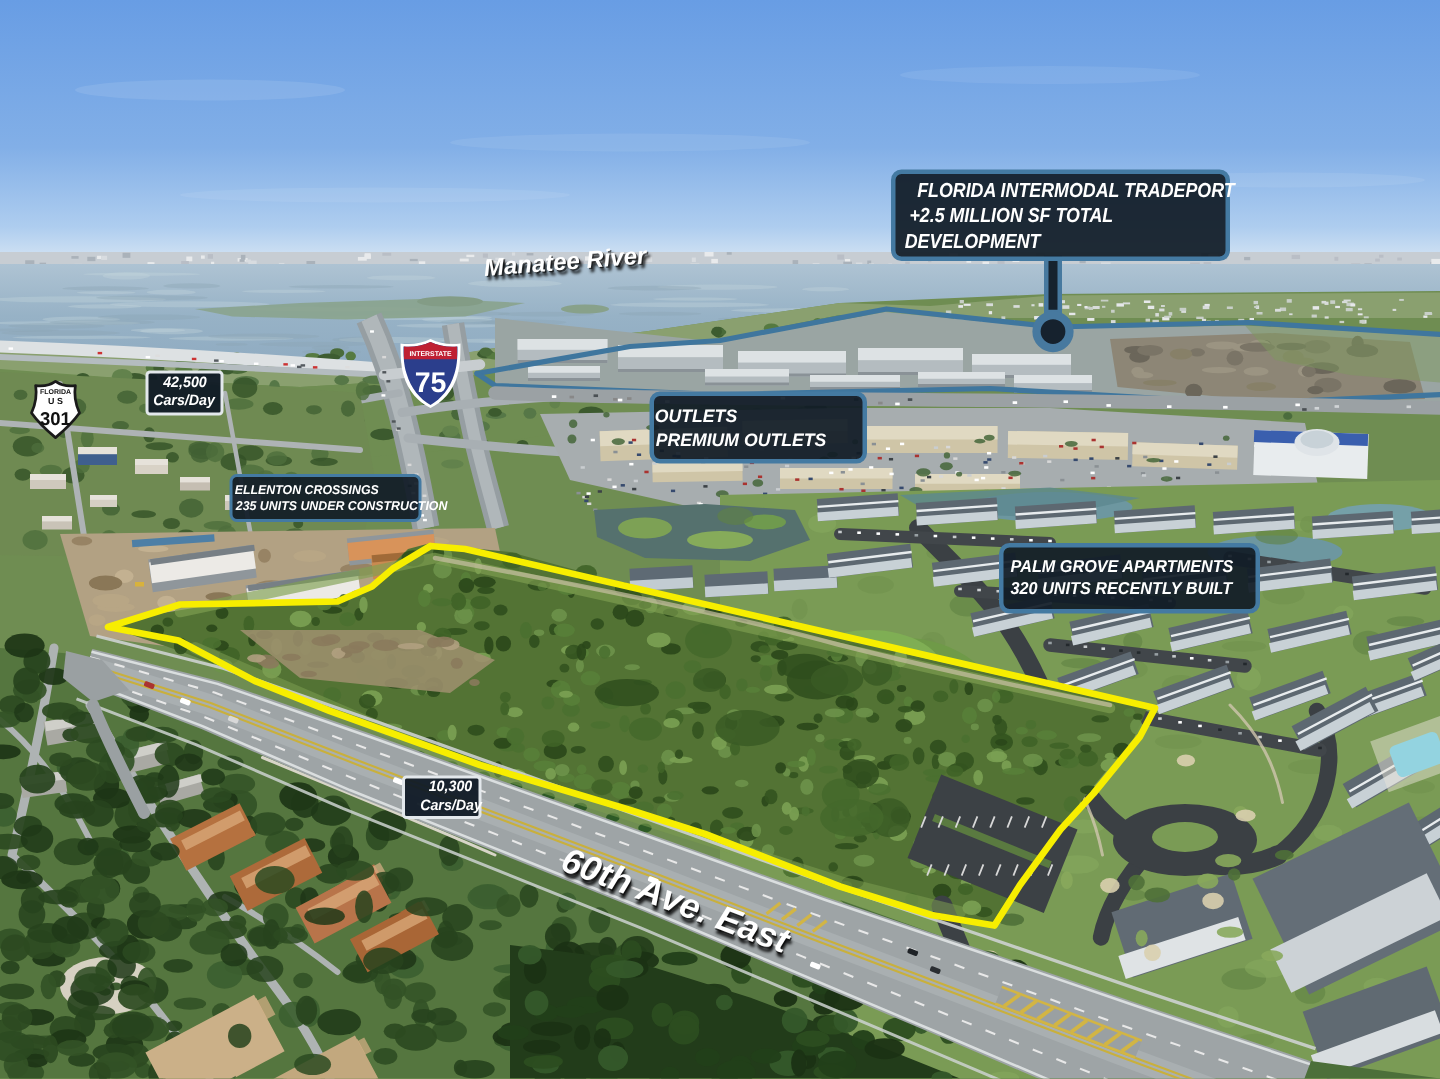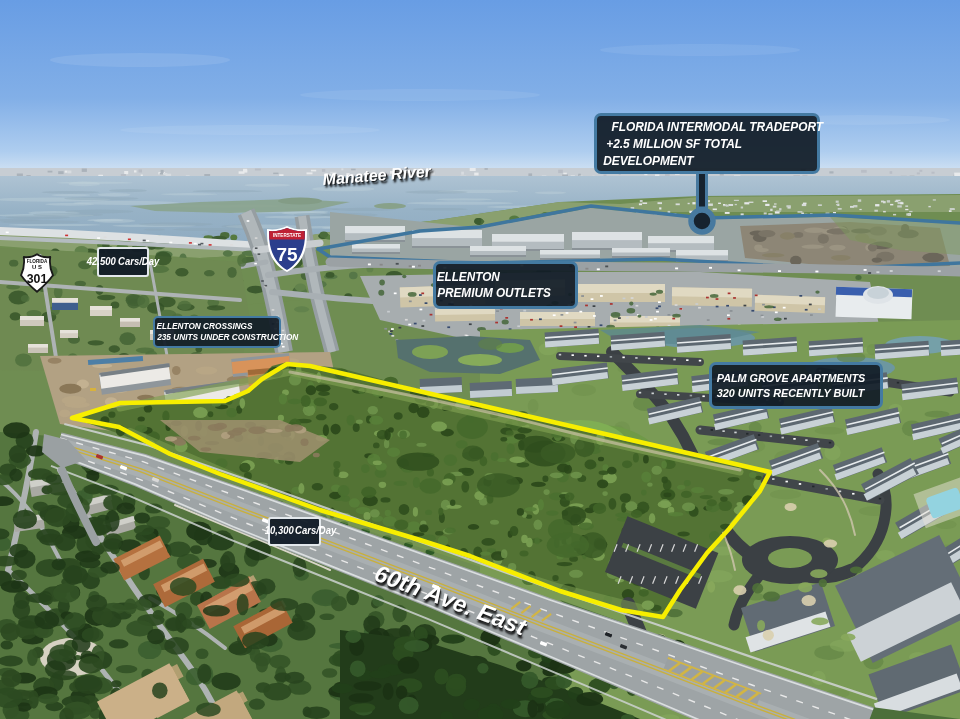--- a/index.html
+++ b/index.html
@@ -1,20 +1,20 @@
 <!DOCTYPE html>
 <html><head><meta charset="utf-8">
 <style>
 html,body{margin:0;padding:0;background:#6f8d52;}
 #wrap{position:relative;width:960px;height:719px;overflow:hidden;font-family:"Liberation Sans",sans-serif;}
 .box{position:absolute;background:rgba(17,28,39,0.93);border:3px solid #447aa2;border-radius:7px;color:#fff;
 font-weight:bold;font-style:italic;display:flex;flex-direction:column;justify-content:center;align-items:flex-start;
 box-sizing:border-box;}
 .wbox{position:absolute;background:rgba(16,26,38,0.95);border:2px solid #e3e8ec;border-radius:3px;color:#fff;
-font-weight:bold;font-style:italic;display:flex;flex-direction:row;justify-content:center;align-items:center;
+font-weight:bold;font-style:italic;display:flex;flex-direction:column;justify-content:center;align-items:center;
 box-sizing:border-box;}
 .ln{white-space:nowrap;transform-origin:center;}
 .rot{position:absolute;color:#fff;font-weight:bold;font-style:italic;white-space:nowrap;
 text-shadow:2px 3px 2px rgba(0,0,0,0.85), 1px 1px 0 rgba(0,0,0,0.6);}
 </style></head>
 <body>
 <div id="wrap">
 <svg width="960" height="719" viewBox="0 0 960 719" style="position:absolute;left:0;top:0">
 <defs>
 <linearGradient id="sky" x1="0" y1="0" x2="0" y2="1">
@@ -2202,30 +2202,30 @@
 <circle cx="702" cy="221" r="11" fill="#16222e" stroke="#47799f" stroke-width="5.5"></circle>
 </svg>
 
 <div class="box" style="left:594px;top:113px;width:226px;height:61px;font-size:13.5px;line-height:17px;">
 <div class="ln" style="transform:scaleX(0.88);">FLORIDA INTERMODAL TRADEPORT</div>
 <div class="ln" style="transform:scaleX(0.88);">+2.5 MILLION SF TOTAL</div>
 <div class="ln" style="transform:scaleX(0.88);">DEVELOPMENT</div>
     </div>
 
 <div class="box" style="left:433px;top:261px;width:145px;height:48px;font-size:12px;line-height:16.5px;">
-<div class="ln" style="transform:scaleX(0.98);">ELLENTON</div>
+<div class="ln" style="transform:scaleX(0.98);">OUTLETS</div>
 <div class="ln" style="transform:scaleX(0.98);">PREMIUM OUTLETS</div>
     </div>
 
 <div class="box" style="left:153px;top:316px;width:128px;height:32px;font-size:8.5px;line-height:11px;border-width:2.5px;border-radius:5px;">
 <div class="ln" style="transform:scaleX(0.97);">ELLENTON CROSSINGS</div>
 <div class="ln" style="transform:scaleX(0.97);">235 UNITS UNDER CONSTRUCTION</div>
     </div>
 
-<div class="box" style="left:666px;top:362px;width:174px;height:47px;font-size:11.5px;line-height:14.5px;margin-left:43px;">
+<div class="box" style="left:666px;top:362px;width:174px;height:47px;font-size:11.5px;line-height:14.5px;">
 <div class="ln" style="transform:scaleX(0.94);">PALM GROVE APARTMENTS</div>
 <div class="ln" style="transform:scaleX(0.94);">320 UNITS RECENTLY BUILT</div>
     </div>
 
 <div class="wbox" style="left:97px;top:247px;width:52px;height:30px;font-size:10px;line-height:12.5px;">
 <div class="ln" style="transform:scaleX(0.95);">42,500</div>
 <div class="ln" style="transform:scaleX(0.95);">Cars/Day</div>
     </div>
 
 <div class="wbox" style="left:268px;top:517px;width:53px;height:29px;font-size:10px;line-height:12.5px;padding-left:12px;">

